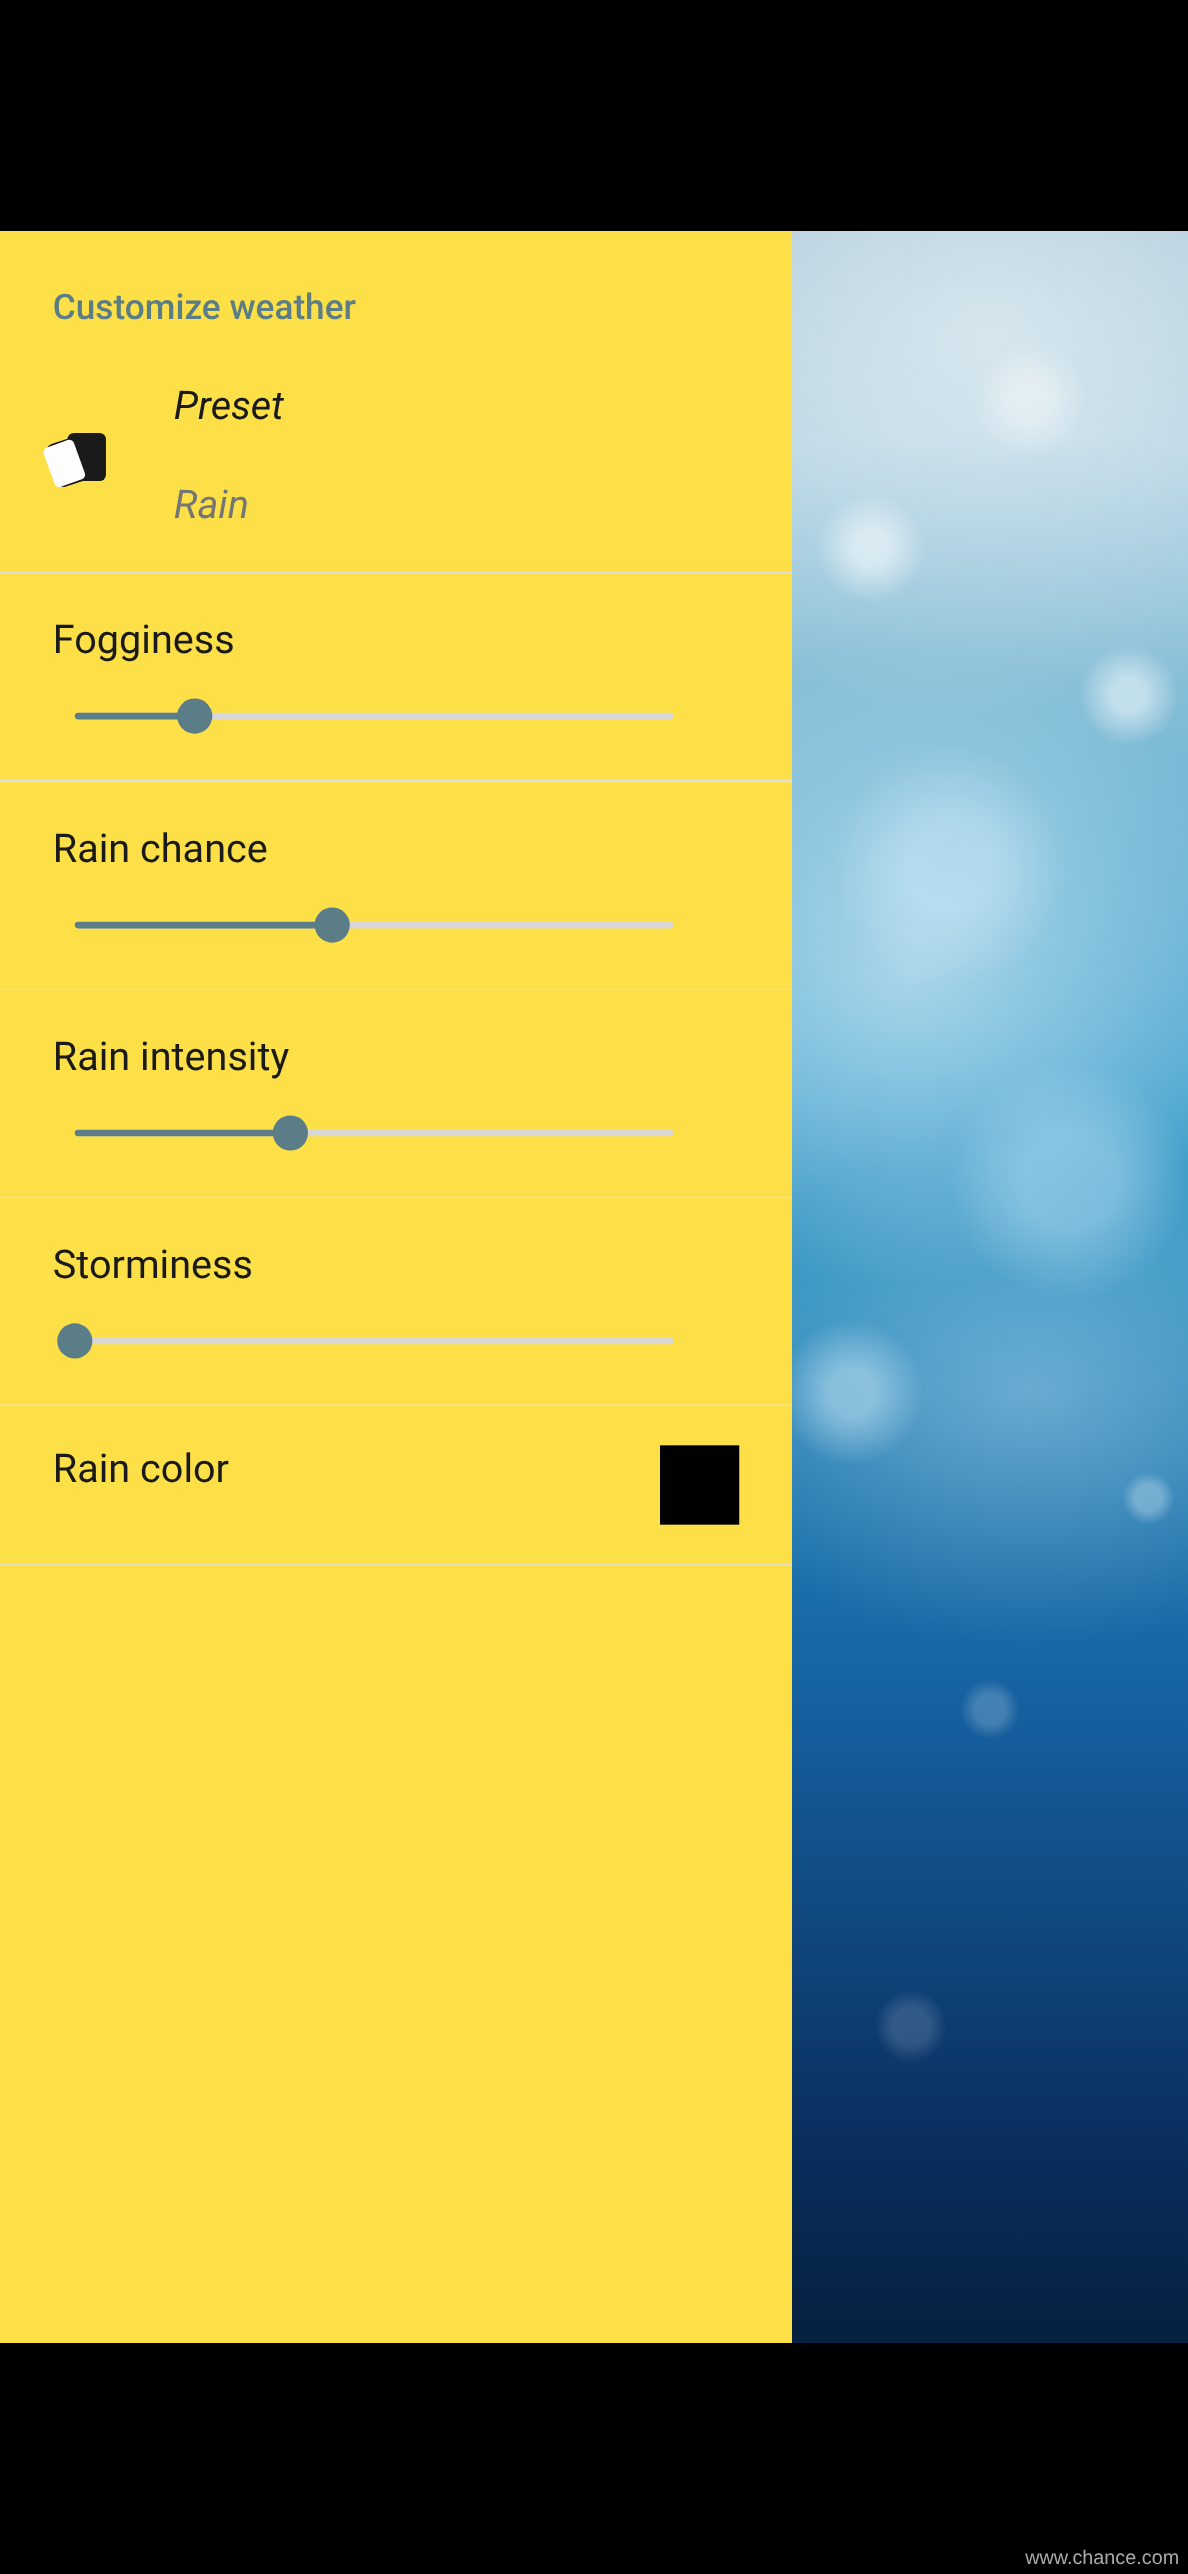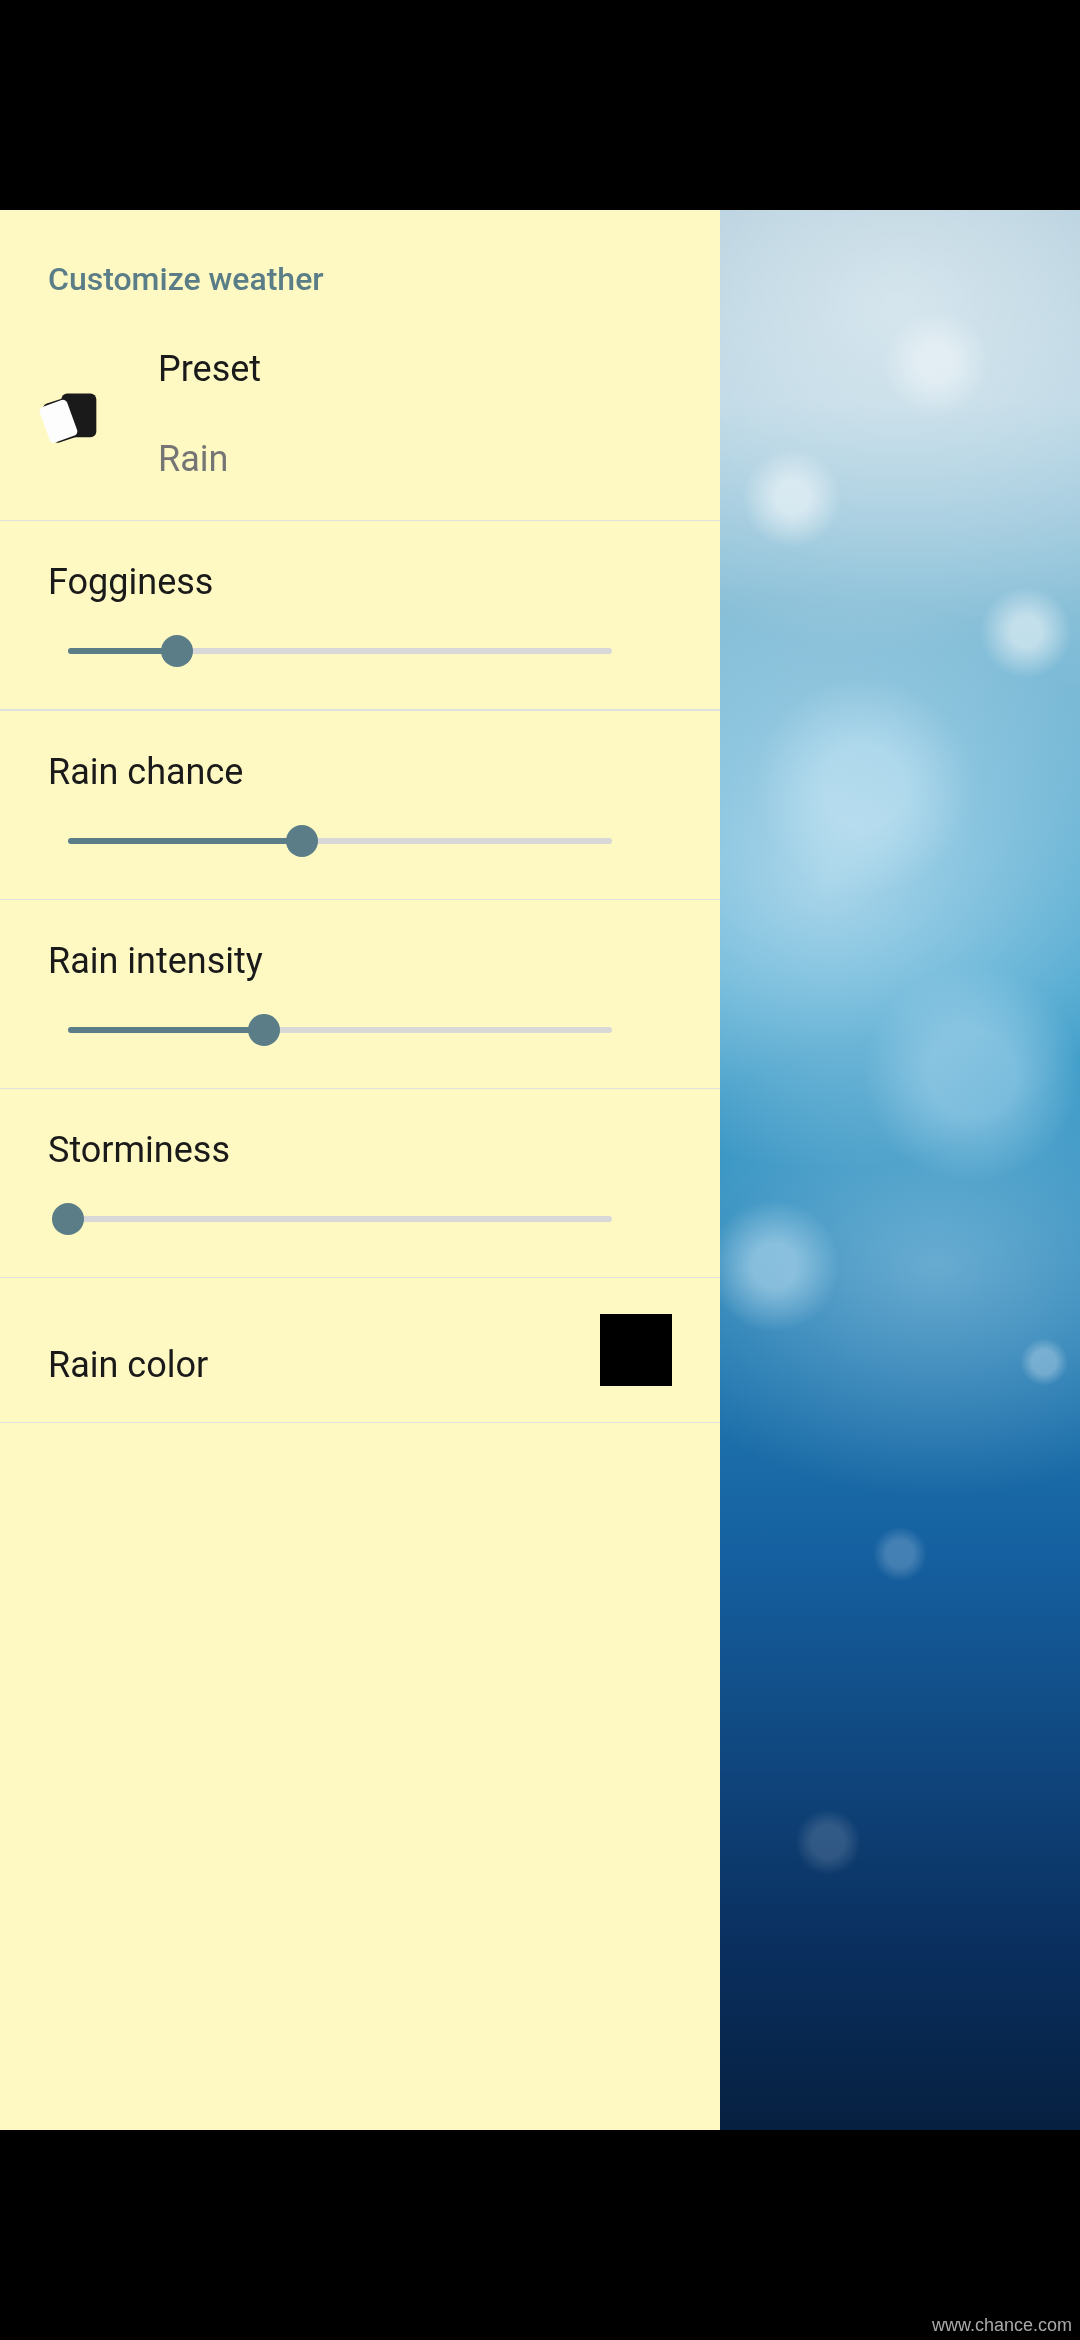--- a/index.html
+++ b/index.html
@@ -19,21 +19,21 @@
       position: absolute;
       top: 210px;
       left: 0;
       width: 1080px;
       height: 1920px;
       display: flex;
     }
     .settings-panel {
       width: 720px;
       height: 100%;
-      background: #fef9c3;
+      background: #fde047;
       overflow: hidden;
     }
     .preview-panel {
       width: 360px;
       height: 100%;
       background: linear-gradient(to bottom,
         #a8c8d8 0%,
         #b0d0e0 10%,
         #8ac0d8 20%,
         #6cb4d4 30%,
@@ -74,20 +74,21 @@
       padding: 50px 48px 30px 48px;
       color: #5a7d87;
       font-size: 32px;
       font-weight: 500;
     }
     .preset-row {
       display: flex;
       align-items: center;
       padding: 20px 64px 40px 38px;
       gap: 50px;
+      font-style: italic;
     }
     .preset-icon {
       width: 70px;
       height: 70px;
       position: relative;
     }
     .preset-icon svg {
       width: 100%;
       height: 100%;
     }
@@ -150,21 +151,21 @@
       position: absolute;
       top: 50%;
       width: 32px;
       height: 32px;
       background: #5a7d87;
       border-radius: 50%;
       transform: translate(-50%, -50%);
     }
     .color-row {
       display: flex;
-      align-items: flex-end;
+      align-items: flex-start;
       justify-content: space-between;
       padding: 36px 48px 36px 48px;
     }
     .color-label {
       font-size: 36px;
       color: #1a1a1a;
       font-weight: 400;
     }
     .color-swatch {
       width: 72px;

